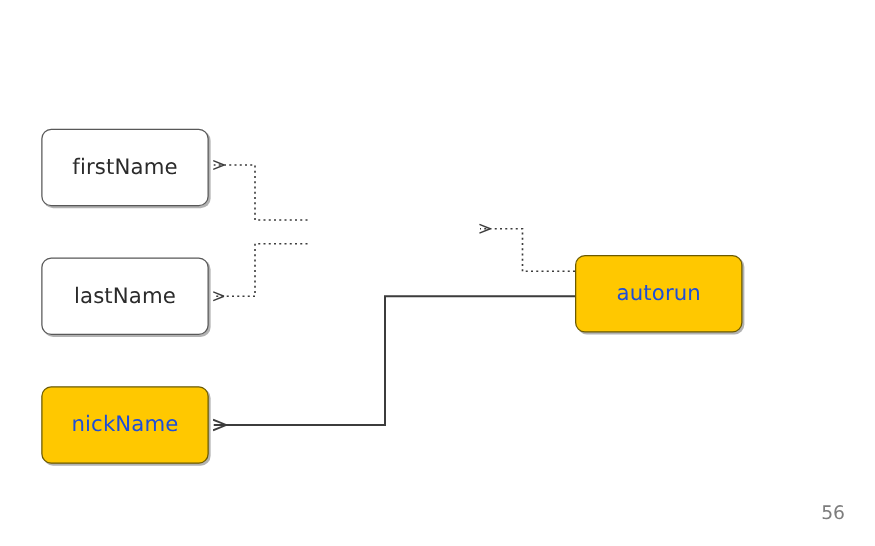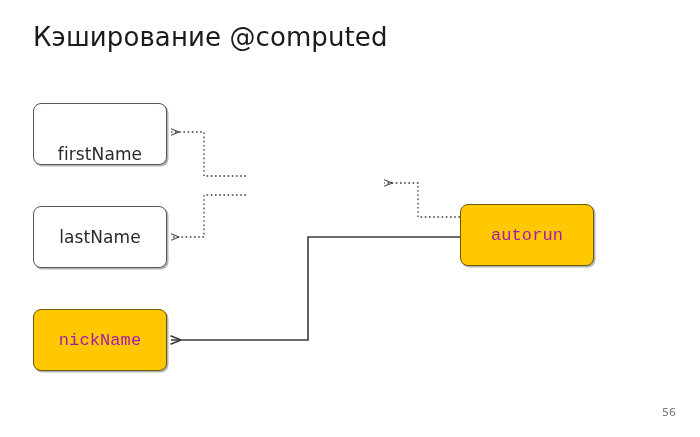--- a/index.html
+++ b/index.html
@@ -49,40 +49,38 @@
     font-size: 17px;
     color: #2b2b2b;
     letter-spacing: 0.1px;
     background: #ffffff;
     border: 1.6px solid #585858;
     box-shadow: 1.5px 1.5px 0.5px rgba(0,0,0,0.30);
   }
   .node.gold {
     background: #FFC800;
     border: 1.6px solid #6b5a00;
-    color: #a21caf;
-    font-family: Liberation Mono, monospace;
+    color: #1d4ed8;
   }
   .node-label {
     pointer-events: none;
   }
   #page-number {
     position: absolute;
     right: 24px;
     bottom: 18px;
-    font-size: 11px;
+    font-size: 15px;
     color: #7d7d7d;
   }
 </style>
 </head>
 <body>
 
 <div id="slide">
 
-  <div id="slide-title">Кэширование @computed</div>
 
   <svg id="diagram" viewBox="0 0 700 437" width="700" height="437" xmlns="http://www.w3.org/2000/svg">
     <defs>
       <marker id="arrow-dotted" viewBox="0 0 10 10" refX="9.5" refY="5" markerWidth="7" markerHeight="7" orient="auto-start-reverse">
         <path d="M 0.5 5 L 10 1.2 M 0.5 5 L 10 8.8" fill="none" stroke="#3c3c3c" stroke-width="1.2"></path>
       </marker>
       <marker id="arrow-solid" viewBox="0 0 10 10" refX="9.5" refY="5" markerWidth="7" markerHeight="7" orient="auto-start-reverse">
         <path d="M 0.5 5 L 10 1.2 M 0.5 5 L 10 8.8" fill="none" stroke="#3c3c3c" stroke-width="1.3"></path>
       </marker>
     </defs>
@@ -97,21 +95,21 @@
 
     <g>
       <path d="M 460 217 L 418 217 L 418 183 L 384 183" fill="none" stroke="#3c3c3c" stroke-width="1.3" stroke-dasharray="1.6 2.6" stroke-linecap="butt" marker-end="url(#arrow-dotted)"></path>
     </g>
 
     <g>
       <path d="M 460 237 L 308 237 L 308 340 L 171 340" fill="none" stroke="#3c3c3c" stroke-width="1.6" stroke-linejoin="miter" stroke-linecap="butt" marker-end="url(#arrow-solid)"></path>
     </g>
   </svg>
 
-  <div class="node" style="left:33px; top:103px; width:134px; height:62px;align-items:flex-end;">
+  <div class="node" style="left:33px; top:103px; width:134px; height:62px;">
     <span class="node-label">firstName</span>
   </div>
 
   <div class="node gold" style="left:33px; top:309px; width:134px; height:62px;">
     <span class="node-label">nickName</span>
   </div>
 
   <div class="node" style="left:33px; top:206px; width:134px; height:62px;">
     <span class="node-label">lastName</span>
   </div>

